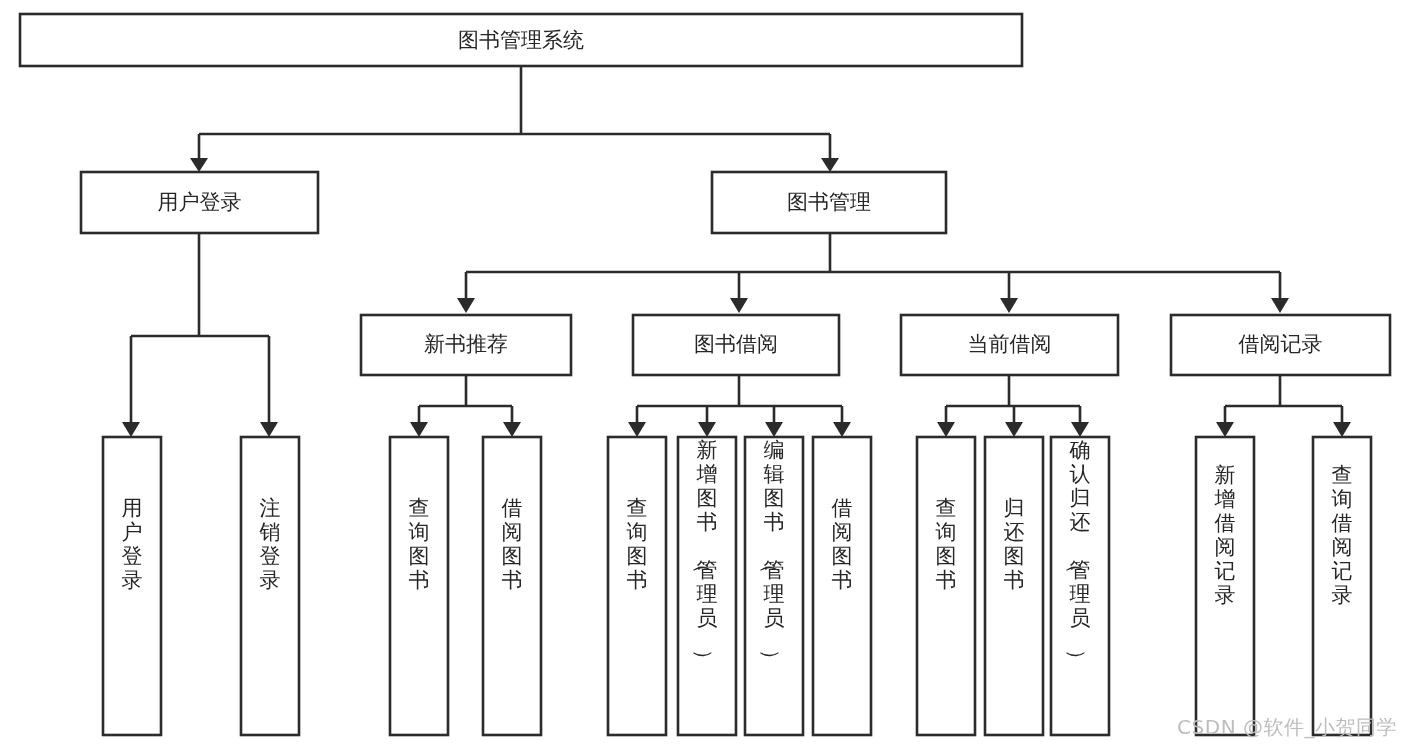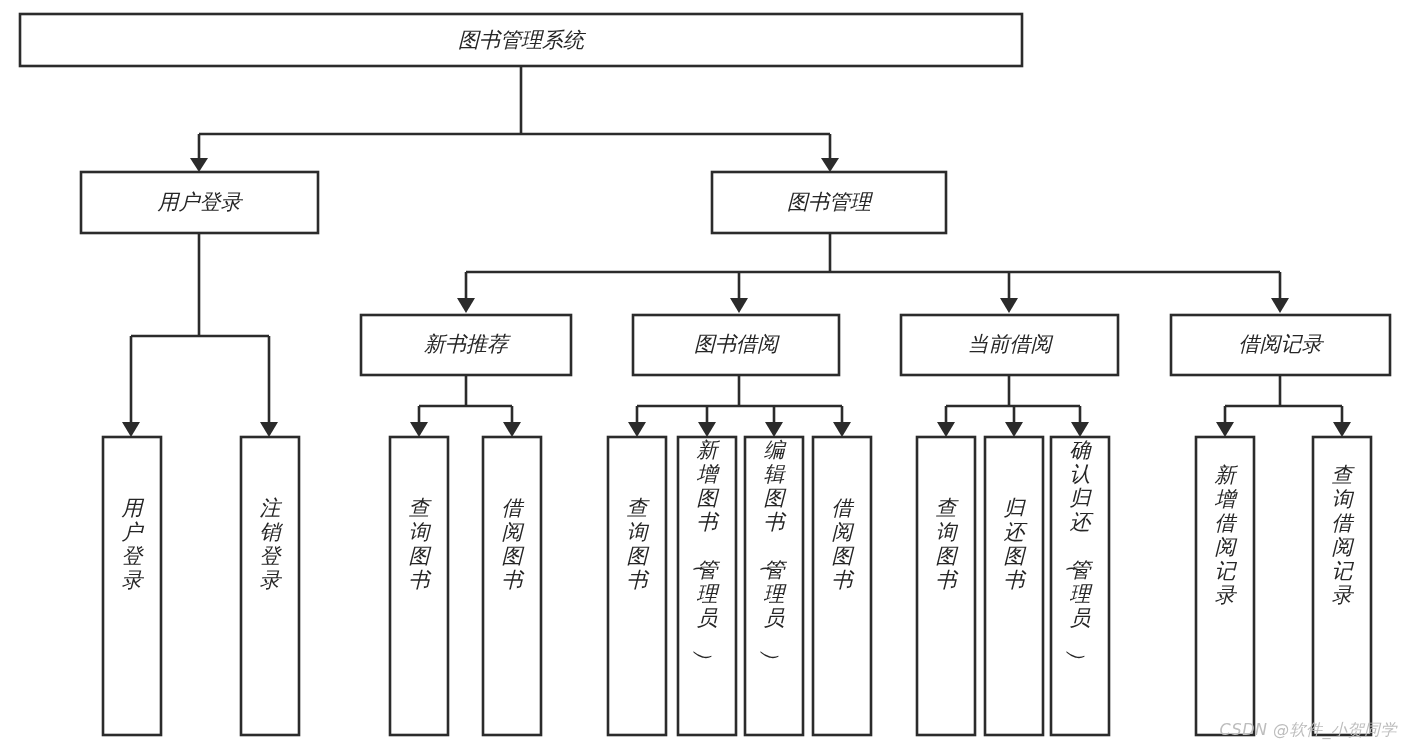--- a/index.html
+++ b/index.html
@@ -11,21 +11,20 @@
     width: 1405px;
     height: 747px;
     font-family: "DejaVu Sans", "Liberation Sans", sans-serif;
     overflow: hidden;
     position: relative;
   }
   #diagram-root {
     position: relative;
     width: 1405px;
     height: 747px;
-    font-style: italic;
   }
   svg#tree-svg {
     position: absolute;
     left: 0;
     top: 0;
     width: 1405px;
     height: 747px;
     display: block;
   }
   .node-box {
@@ -54,21 +53,21 @@
     fill: #262626;
     font-family: "DejaVu Sans", "Liberation Sans", sans-serif;
     font-size: 21px;
     text-anchor: middle;
   }
   .watermark {
     position: absolute;
     right: 8px;
     bottom: 6px;
     font-family: "DejaVu Sans", "Liberation Sans", sans-serif;
-    font-size: 16px;
+    font-size: 20px;
     color: #bdbdbd;
     letter-spacing: 0.5px;
     white-space: nowrap;
     user-select: none;
   }
 </style>
 </head>
 <body>
 
 <div id="diagram-root">

